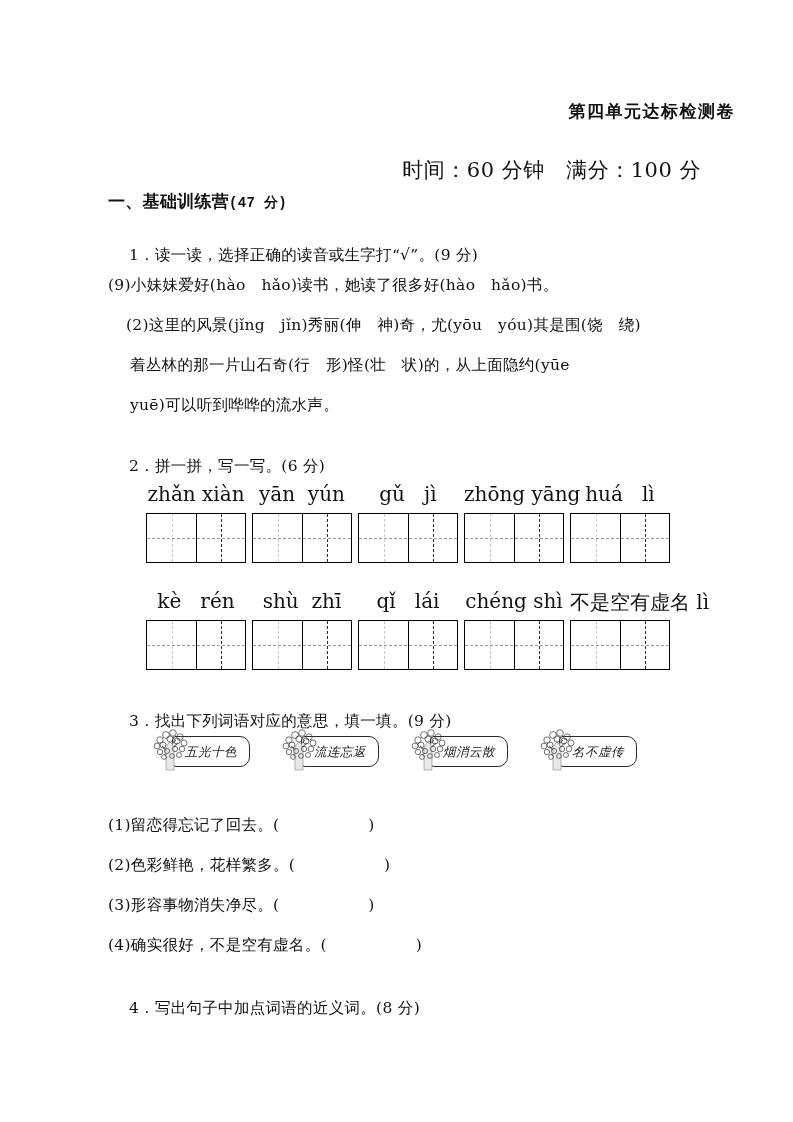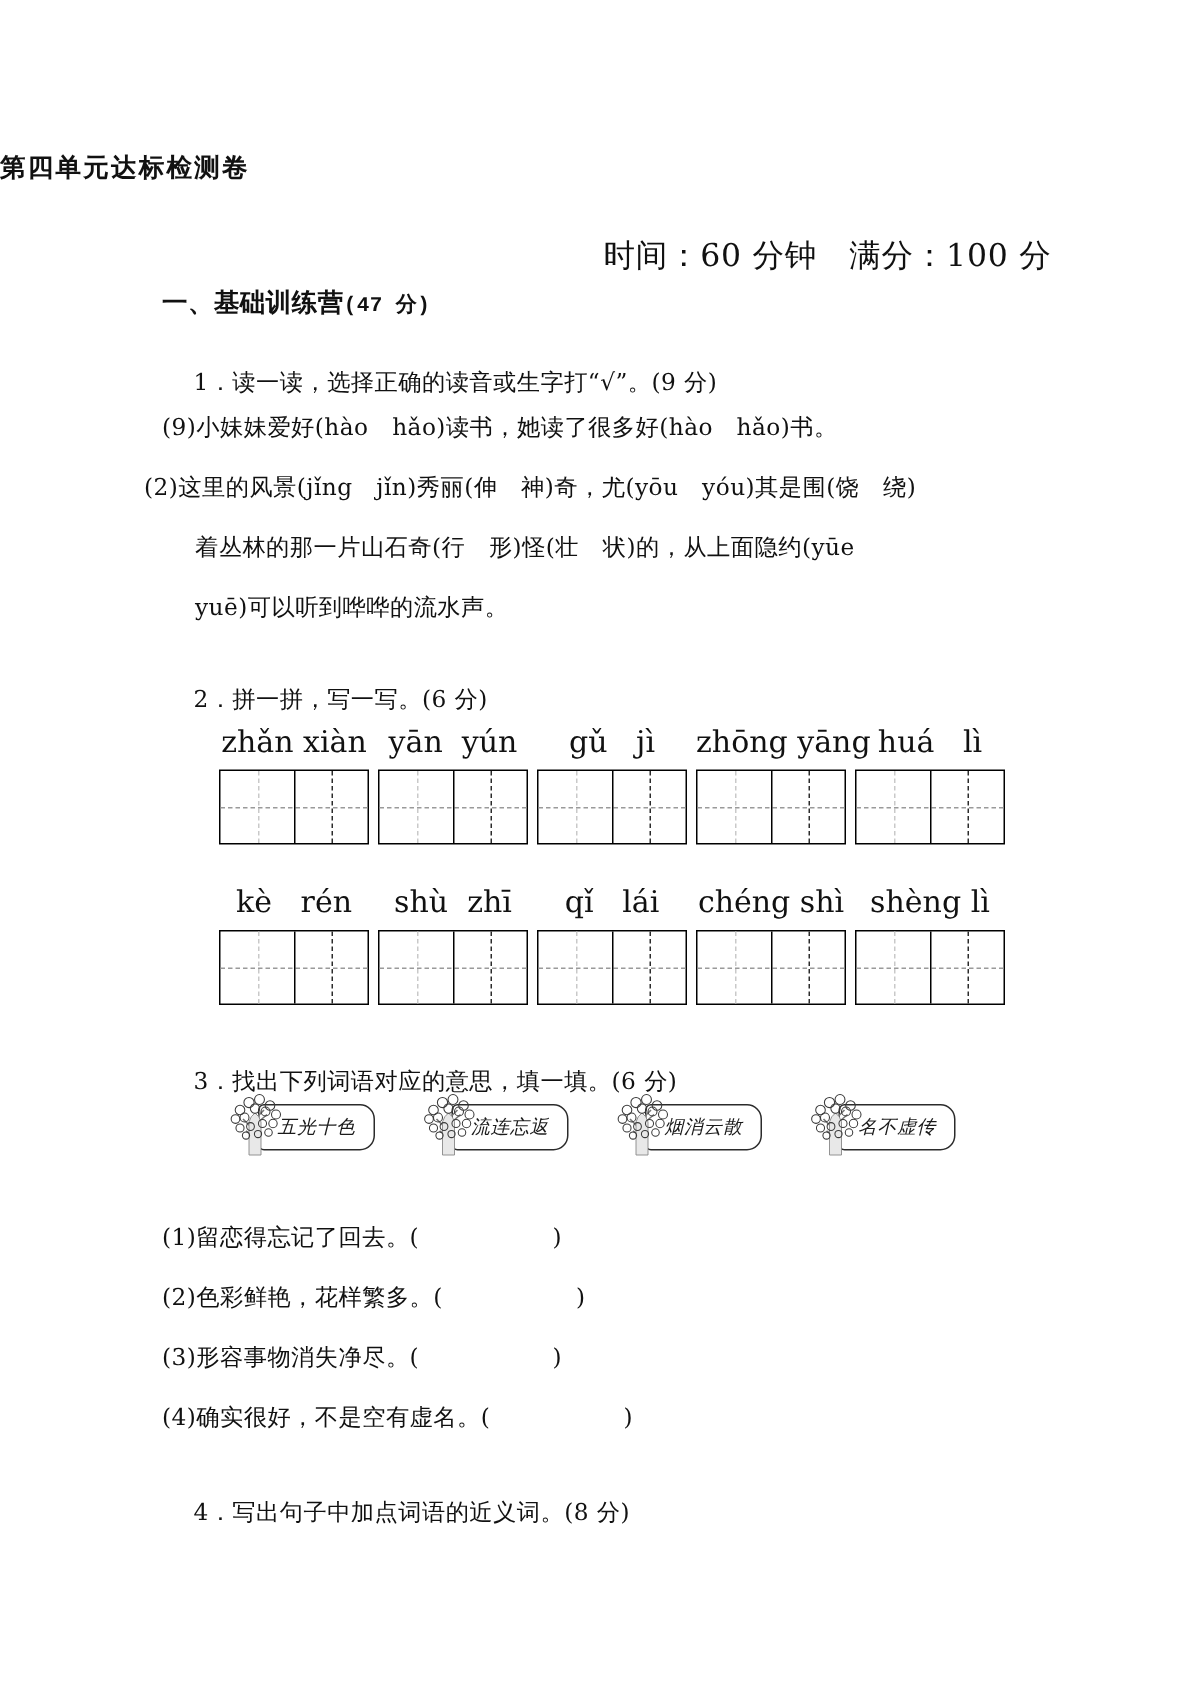--- a/index.html
+++ b/index.html
@@ -22,21 +22,21 @@
     width: 793px;
     height: 1122px;
     padding: 0;
   }
 
   
   .doc-title {
     position: absolute;
     left: 0; top: 100px;
     width: 735px;
-    text-align: left;
+    text-align: right;
     font-size: 17px;
     font-weight: bold;
     letter-spacing: 1.5px;
     font-family: "DejaVu Sans", "Liberation Sans", sans-serif;
   }
   .exam-meta {
     position: absolute;
     top: 156px;
     right: 92px;
     font-size: 21px;
@@ -192,21 +192,21 @@
 
   <div class="section-head">
     <span>一、基础训练营</span><span class="pts">(47 分)</span>
   </div>
 
   <div class="line" style="left:108px; top:232px;">
     <span class="qnum">1．</span><span>读一读，选择正确的读音或生字打“√”。(9 分)</span>
   </div>
 
   <div class="line" style="left:108px; top:278px;">(9)小妹妹爱好(hào　hǎo)读书，她读了很多好(hào　hǎo)书。</div>
-  <div class="line" style="left:96px; top:318px;text-align:center;">(2)这里的风景(jǐng　jǐn)秀丽(伸　神)奇，尤(yōu　yóu)其是围(饶　绕)</div>
+  <div class="line" style="left:126px; top:318px;text-align:center;">(2)这里的风景(jǐng　jǐn)秀丽(伸　神)奇，尤(yōu　yóu)其是围(饶　绕)</div>
   <div class="line" style="left:130px; top:358px;">着丛林的那一片山石奇(行　形)怪(壮　状)的，从上面隐约(yūe</div>
   <div class="line" style="left:130px; top:398px;">yuē)可以听到哗哗的流水声。</div>
 
   <div class="line" style="left:108px; top:443px;">
     <span class="qnum">2．</span><span>拼一拼，写一写。(6 分)</span>
   </div>
 
   <div class="pinyin-row" style="top:482px;">
     <div class="pinyin-group" style="left:146px;">zhǎn xiàn</div>
     <div class="pinyin-group" style="left:252px;">yān  yún</div>
@@ -246,21 +246,21 @@
       <div class="dash-h"></div>
       <div class="mid-v"></div>
     </div>
   </div>
 
   <div class="pinyin-row" style="top:589px;">
     <div class="pinyin-group" style="left:146px;">kè   rén</div>
     <div class="pinyin-group" style="left:252px;">shù  zhī</div>
     <div class="pinyin-group" style="left:358px;">qǐ   lái</div>
     <div class="pinyin-group" style="left:464px;">chéng shì</div>
-    <div class="pinyin-group" style="left:570px;">shèng lì</div>
+    <div class="pinyin-group" style="left:570px;">不是空有虚名 lì</div>
   </div>
 
   <div class="grid-row" style="top:620px;">
     <div class="grid-group" style="left:146px;">
       <div class="dash-v-left"></div>
       <div class="dash-v-right"></div>
       <div class="dash-h"></div>
       <div class="mid-v"></div>
     </div>
     <div class="grid-group" style="left:252px;">
@@ -283,21 +283,21 @@
     </div>
     <div class="grid-group" style="left:570px;">
       <div class="dash-v-left"></div>
       <div class="dash-v-right"></div>
       <div class="dash-h"></div>
       <div class="mid-v"></div>
     </div>
   </div>
 
   <div class="line" style="left:108px; top:698px;">
-    <span class="qnum">3．</span><span>找出下列词语对应的意思，填一填。(6 分)</span>
+    <span class="qnum">3．</span><span>找出下列词语对应的意思，填一填。(9 分)</span>
   </div>
 
   <div class="idiom-row">
 
     <div class="idiom-card" style="left:275px;">
       <div class="plate">
         <div class="word">流连忘返</div>
       </div>
       <svg class="tree" viewBox="0 0 52 48">
         <g stroke="#555" stroke-width="0.8" fill="none">

